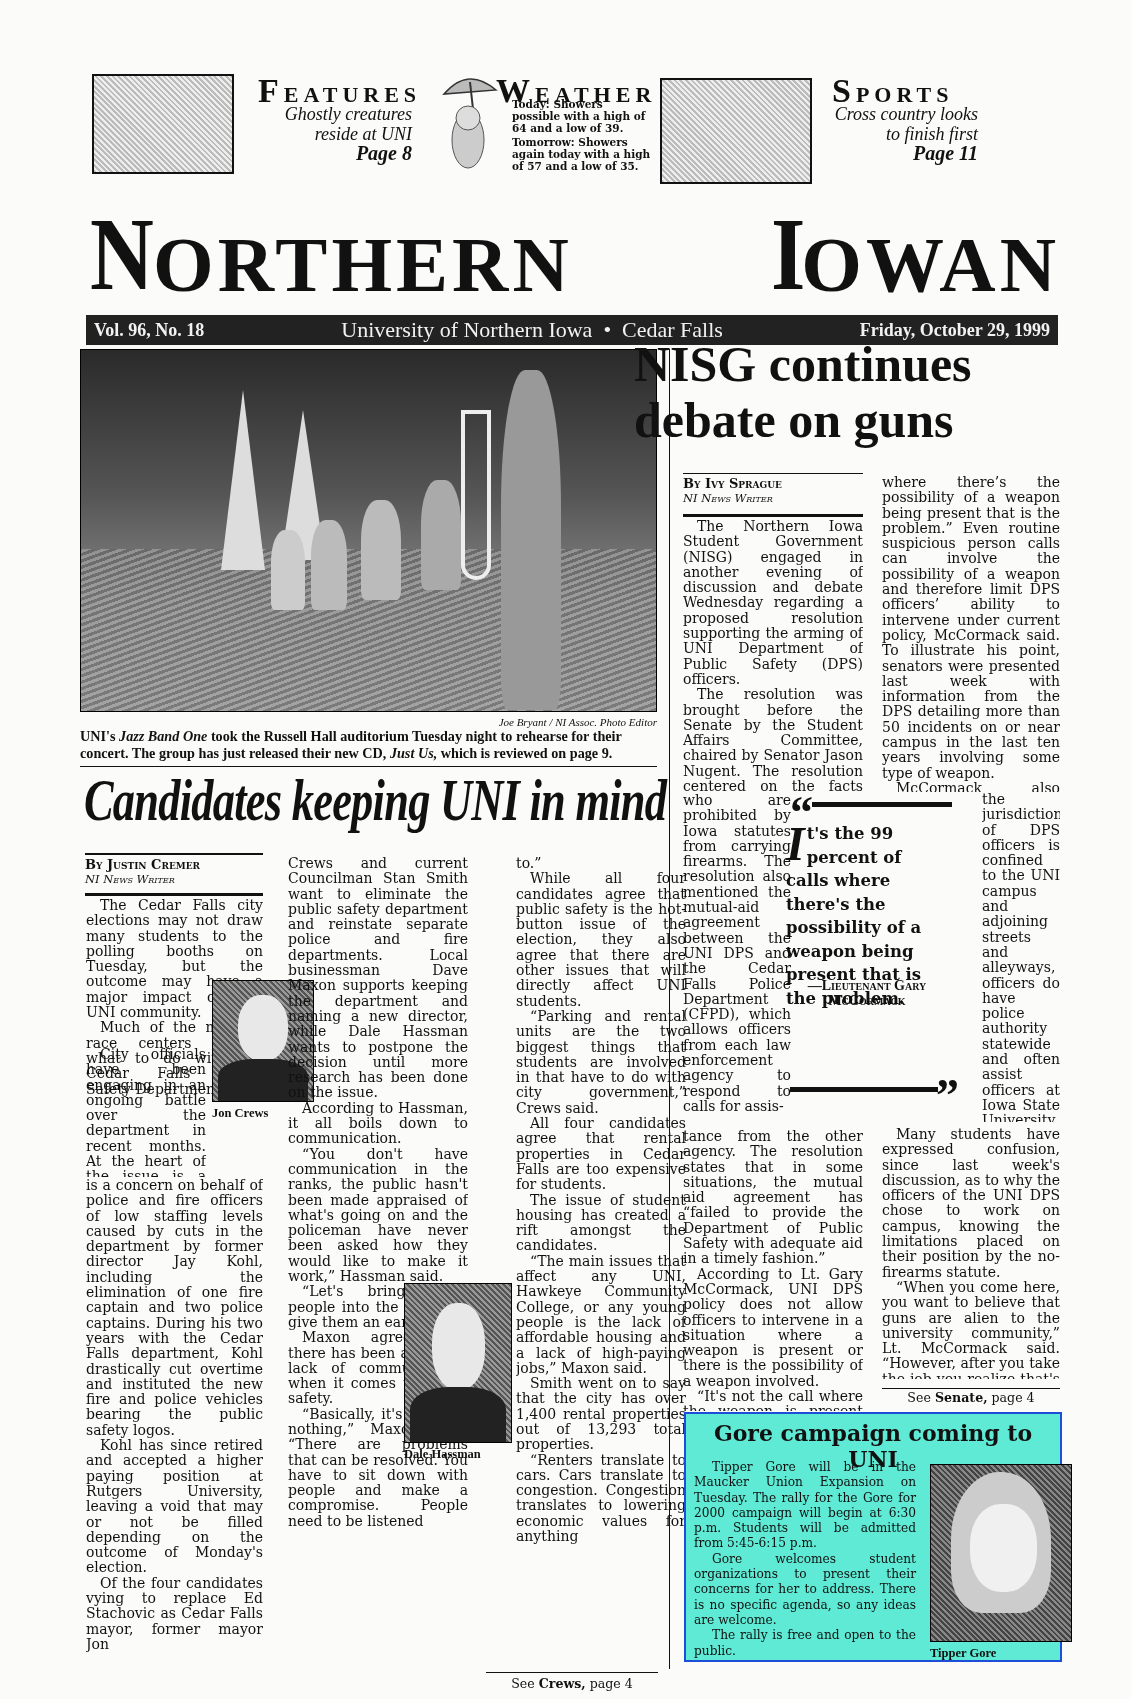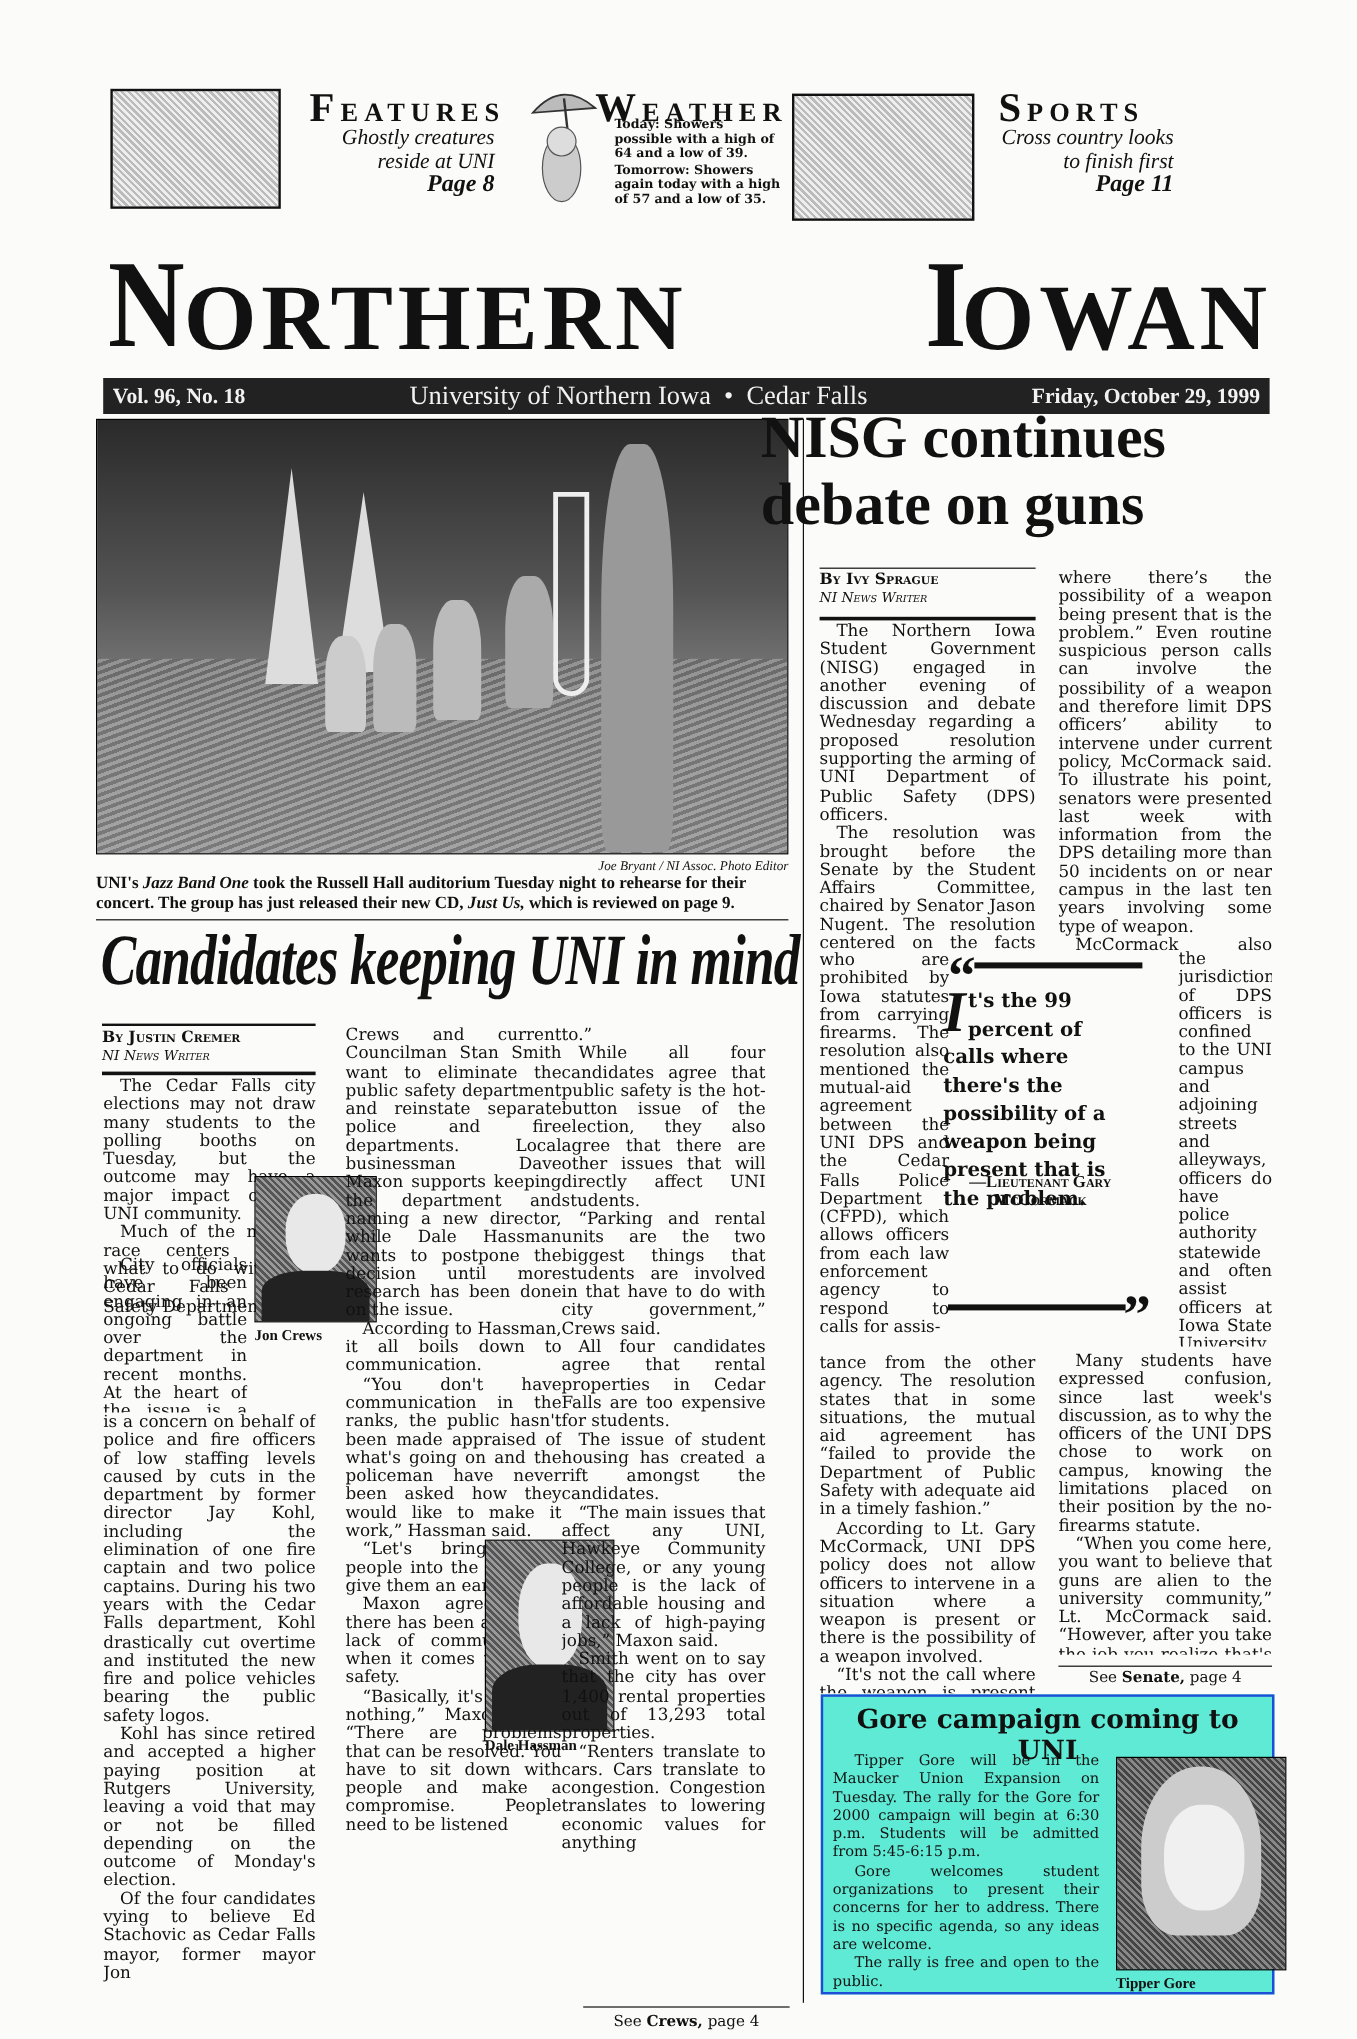--- a/index.html
+++ b/index.html
@@ -162,38 +162,38 @@
   <div class="face"></div>
     <div class="suit"></div>
 </div>
 <div class="cutline" style="left:212px;top:1106px;width:102px;">Jon Crews</div>
 <div class="col" style="left:86px;top:1047px;width:120px;height:130px;overflow:hidden;">
   <p>City officials have been engaging in an ongoing battle over the department in recent months. At the heart of the issue is a concern on behalf of police and fire officers of low staffing levels caused by cuts in the department by former director Jay Kohl, including the elimination of one fire captain and two police captains. During his two years with the Cedar Falls department, Kohl drastically cut overtime and instituted the new fire and police vehicles bearing the public safety logos.</p>
 </div>
 <div class="col" style="left:86px;top:1178px;width:177px;height:500px;overflow:hidden;">
   <p class="noind">is a concern on behalf of police and fire officers of low staffing levels caused by cuts in the department by former director Jay Kohl, including the elimination of one fire captain and two police captains. During his two years with the Cedar Falls department, Kohl drastically cut overtime and instituted the new fire and police vehicles bearing the public safety logos.</p>
   <p>Kohl has since retired and accepted a higher paying position at Rutgers University, leaving a void that may or not be filled depending on the outcome of Monday's election.</p>
-  <p>Of the four candidates vying to believe Ed Stachovic as Cedar Falls mayor, former mayor Jon</p>
+  <p>Of the four candidates vying to replace Ed Stachovic as Cedar Falls mayor, former mayor Jon</p>
 </div>
 
 <div class="col" style="left:288px;top:856px;width:180px;height:830px;overflow:hidden;">
   <p class="noind">Crews and current Councilman Stan Smith want to eliminate the public safety department and reinstate separate police and fire departments. Local businessman Dave Maxon supports keeping the department and naming a new director, while Dale Hassman wants to postpone the decision until more research has been done on the issue.</p>
   <p>According to Hassman, it all boils down to communication.</p>
   <p>“You don't have communication in the ranks, the public hasn't been made appraised of what's going on and the policeman have never been asked how they would like to make it work,” Hassman said.</p>
   <p>“Let's bring these people into the loop and give them an ear.”</p>
   <p>Maxon agrees that there has been a general lack of communication when it comes to public safety.</p>
   <p>“Basically, it's a lot for nothing,” Maxon said. “There are problems that can be resolved. You have to sit down with people and make a compromise. People need to be listened</p>
 </div>
 <div class="headshot" style="left:404px;top:1283px;width:108px;height:160px;">
   <div class="face"></div>
     <div class="suit"></div>
 </div>
 <div class="cutline" style="left:404px;top:1447px;width:108px;">Dale Hassman</div>
 
-<div class="col" style="left:468px;top:856px;width:170px;height:808px;overflow:hidden;">
+<div class="col" style="left:516px;top:856px;width:170px;height:808px;overflow:hidden;">
   <p class="noind">to.”</p>
   <p>While all four candidates agree that public safety is the hot-button issue of the election, they also agree that there are other issues that will directly affect UNI students.</p>
   <p>“Parking and rental units are the two biggest things that students are involved in that have to do with city government,” Crews said.</p>
   <p>All four candidates agree that rental properties in Cedar Falls are too expensive for students.</p>
   <p>The issue of student housing has created a rift amongst the candidates.</p>
   <p>“The main issues that affect any UNI, Hawkeye Community College, or any young people is the lack of affordable housing and a lack of high-paying jobs,” Maxon said.</p>
   <p>Smith went on to say that the city has over 1,400 rental properties out of 13,293 total properties.</p>
   <p>“Renters translate to cars. Cars translate to congestion. Congestion translates to lowering economic values for anything</p>
 </div>
 <div class="rule" style="left:486px;top:1672px;width:172px;height:1px;"></div>

